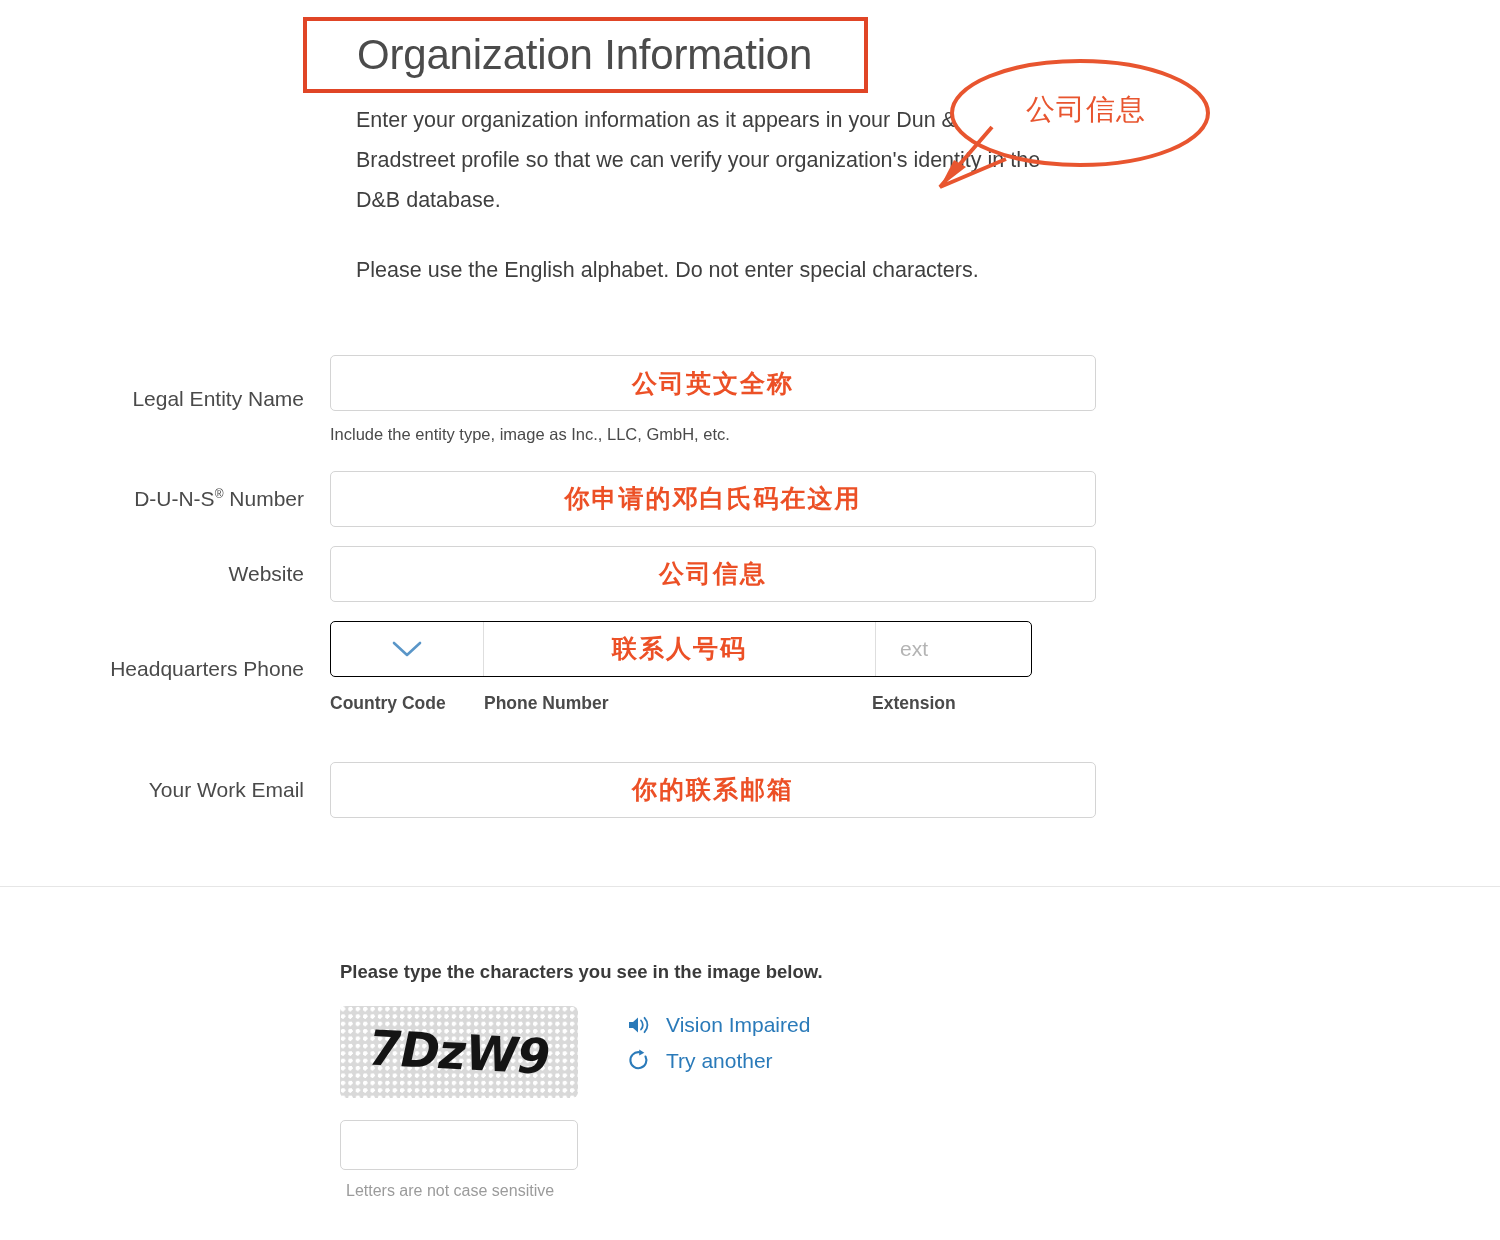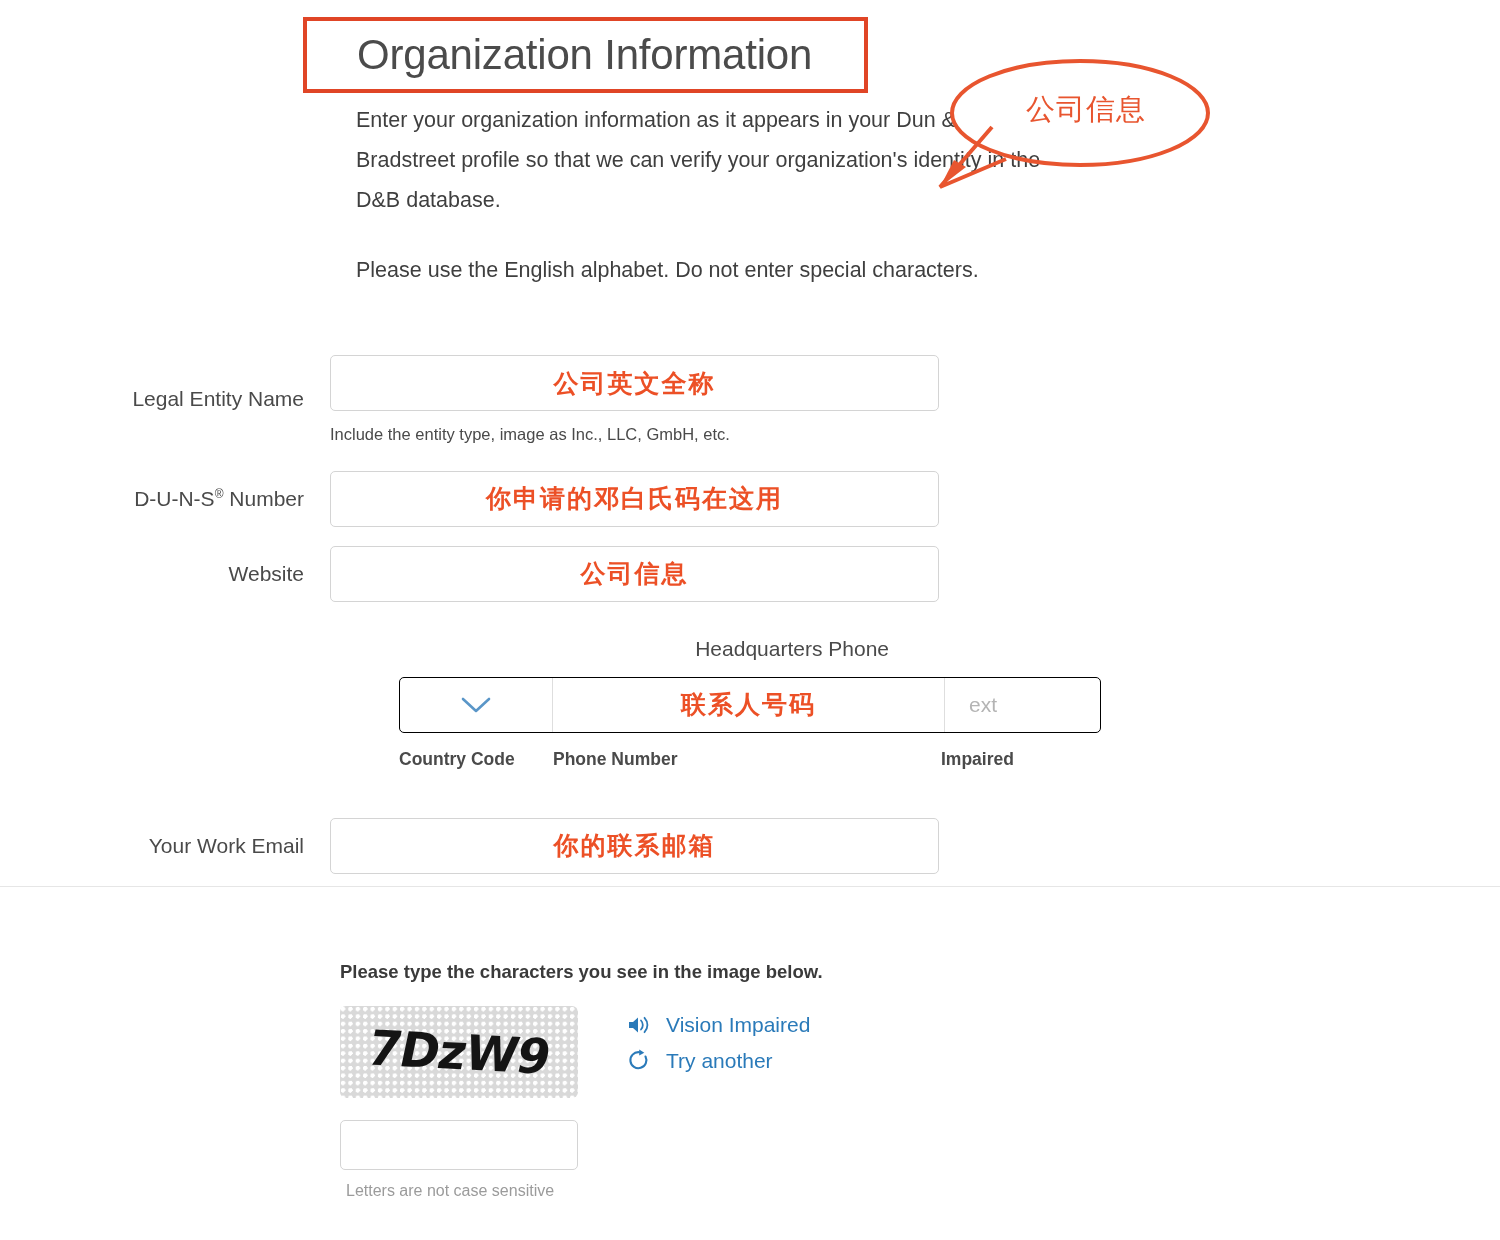--- a/index.html
+++ b/index.html
@@ -111,21 +111,21 @@
     vertical-align: super;
     line-height: 0;
   }
   .field-col {
     width: 702px;
     position: relative;
   }
 
   .textbox {
     box-sizing: border-box;
-    width: 609px;
+    width: 766px;
     height: 56px;
     border: 1px solid #d4d4d4;
     border-radius: 5px;
     background: #ffffff;
     display: flex;
     align-items: center;
     justify-content: center;
   }
   .cn-val {
     color: #ec5026;
@@ -334,40 +334,40 @@
 
     <div class="row" style="margin-top:19px;">
       <div class="row-label">Website</div>
       <div class="field-col">
         <div class="textbox">
           <span class="cn-val">公司信息</span>
         </div>
       </div>
     </div>
 
-    <div class="row" style="margin-top:19px;flex-direction:column;">
+    <div class="row" style="margin-top:19px;">
       <div class="row-label">Headquarters Phone</div>
       <div class="field-col">
         <div class="phone-group">
           <div class="cc-cell">
             <svg class="chevron" width="30" height="18" viewBox="0 0 30 18">
               <path d="M2 3 L15 15 L28 3" fill="none" stroke="#5a96c8" stroke-width="2.6" stroke-linecap="round" stroke-linejoin="round"></path>
             </svg>
           </div>
           <div class="phone-cell">
             <span class="cn-val">联系人号码</span>
           </div>
           <div class="ext-cell">
             <span class="ext-ph">ext</span>
           </div>
         </div>
         <div class="sub-labels">
           <span class="sl-cc">Country Code</span>
           <span class="sl-ph">Phone Number</span>
-          <span class="sl-ext">Impaired</span>
+          <span class="sl-ext">Extension</span>
         </div>
       </div>
     </div>
 
     <div class="row" style="margin-top:45px;">
       <div class="row-label">Your Work Email</div>
       <div class="field-col">
         <div class="textbox">
           <span class="cn-val">你的联系邮箱</span>
         </div>

